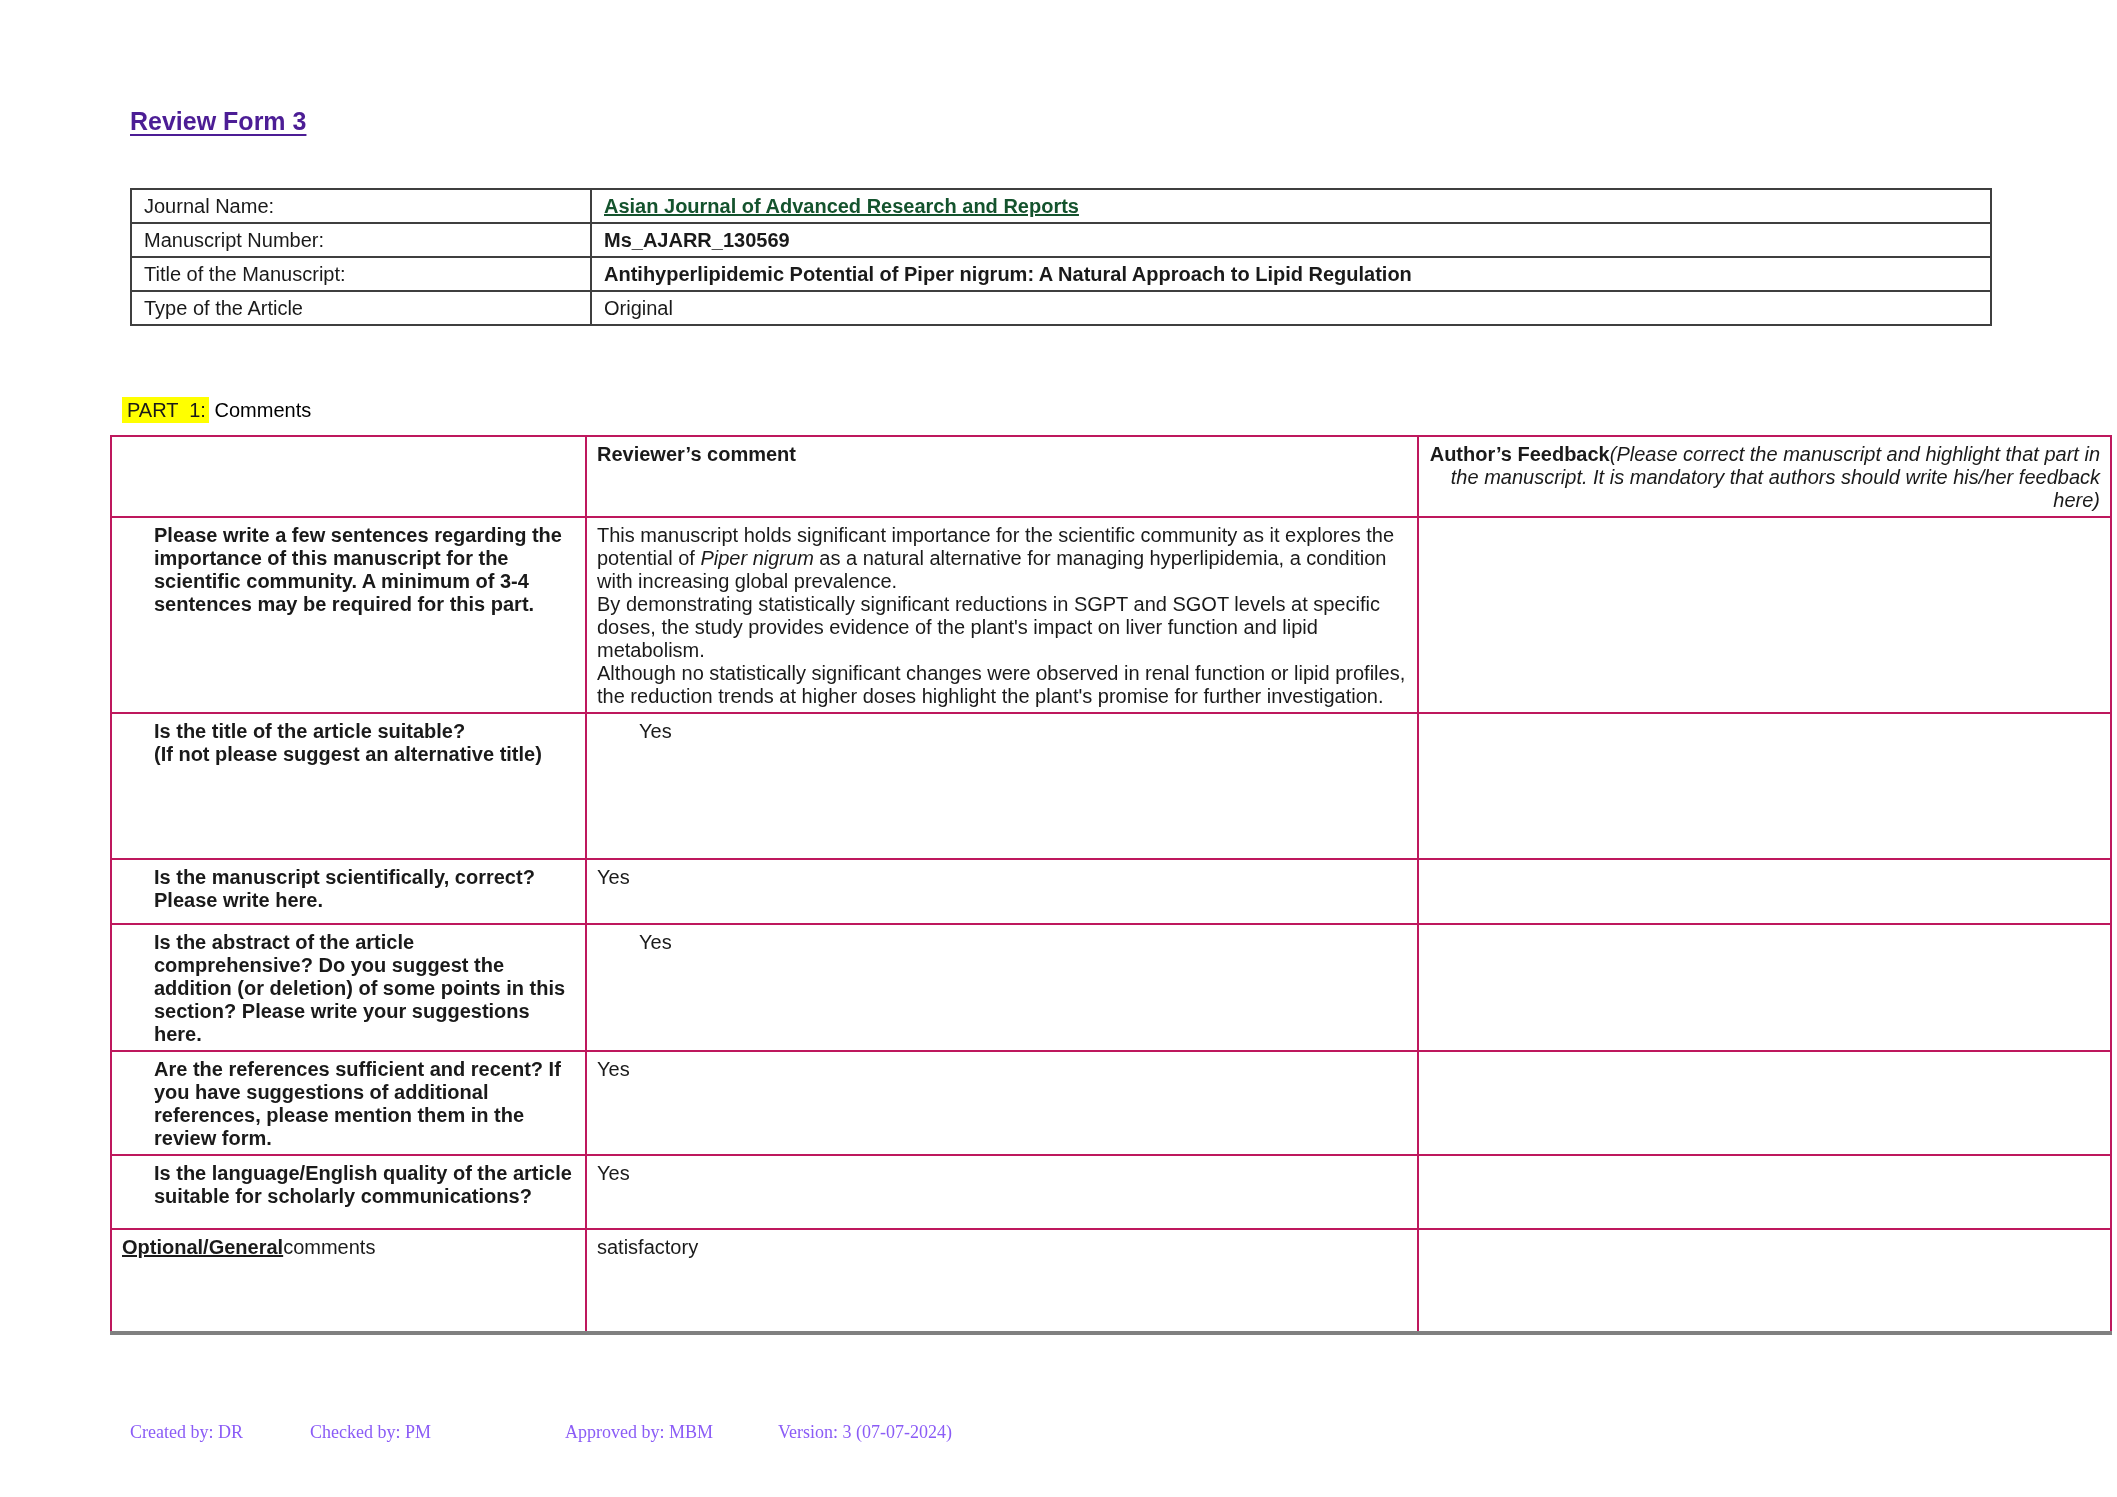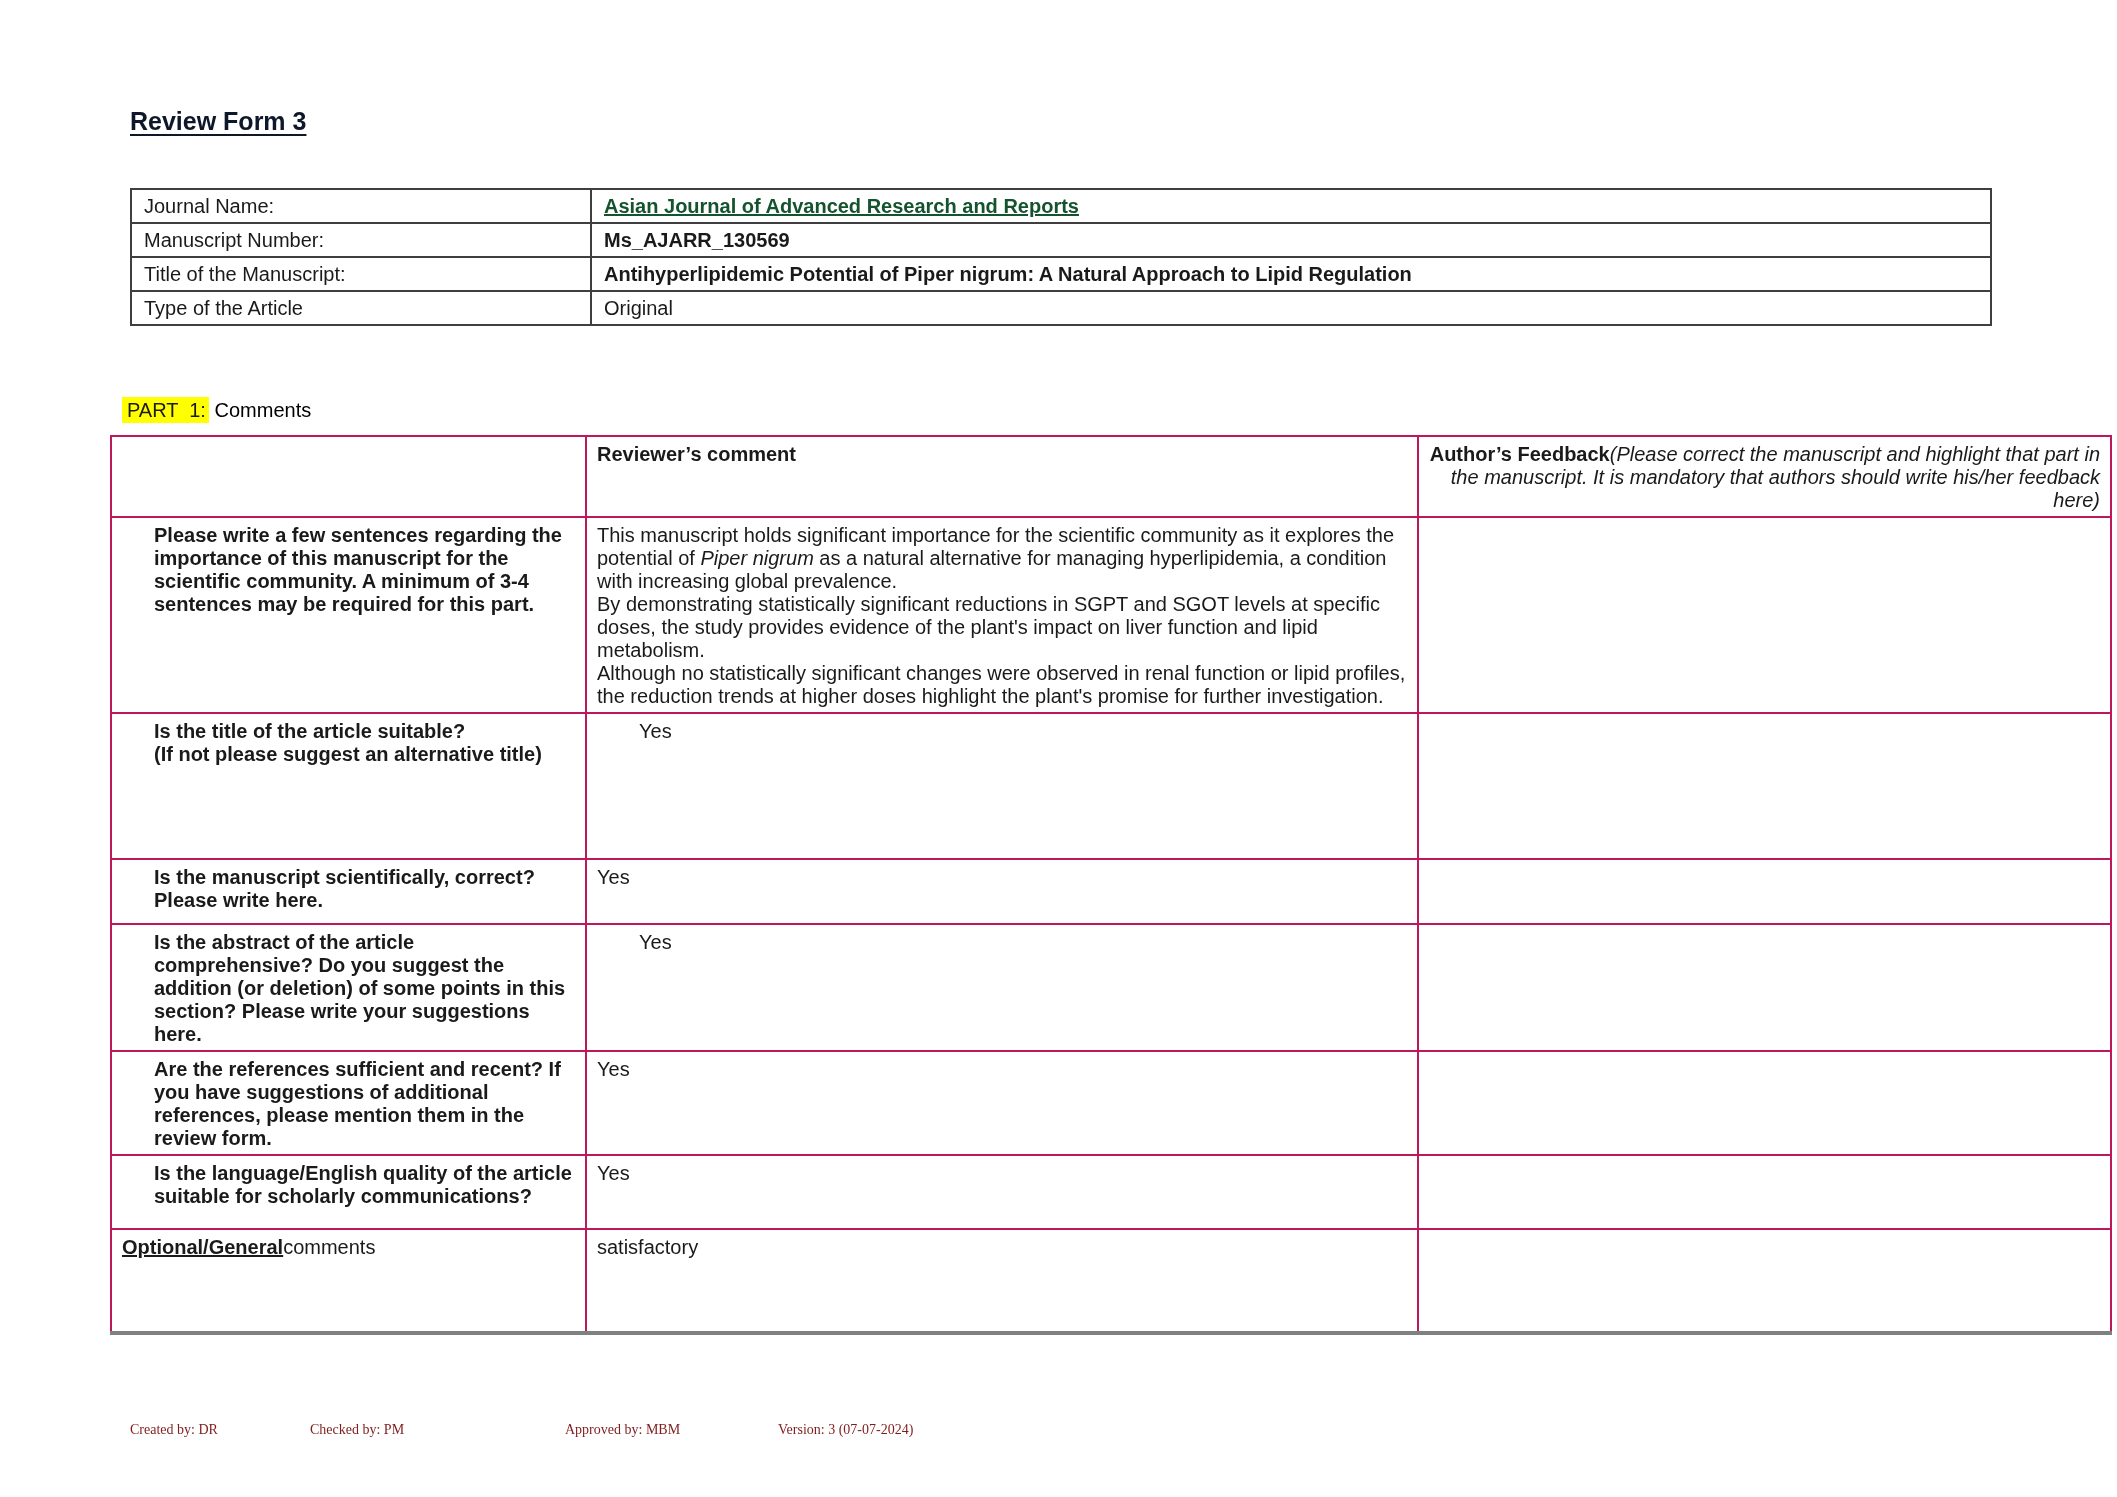--- a/index.html
+++ b/index.html
@@ -12,21 +12,21 @@
     color: #1a1a1a;
   }
 
   
   .page-title {
     position: absolute;
     left: 130px;
     top: 107px;
     font-size: 25px;
     font-weight: bold;
-    color: #0f172a;
+    color: #4c1d95;
     text-decoration: underline;
     text-underline-offset: 4px;
   }
 
   
   table { border-collapse: collapse; table-layout: fixed; }
   td { vertical-align: top; }
 
   .meta-table {
     position: absolute;
@@ -89,22 +89,22 @@
   .hdr-author .note { font-weight: normal; font-style: italic; }
   .ital { font-style: italic; }
   .ans-indent { padding-left: 52px !important; }
   .underline-b { font-weight: bold; text-decoration: underline; }
 
   
   .footer-item {
     position: absolute;
     top: 1422px;
     font-family: "Liberation Serif", serif;
-    font-size: 14px;
-    color: #7f1d1d;
+    font-size: 18px;
+    color: #8b5cf6;
   }
   .f1 { left: 130px; }
   .f2 { left: 310px; }
   .f3 { left: 565px; }
   .f4 { left: 778px; }
 </style>
 </head>
 <body>
 
 <div class="page-title">Review Form 3</div>

